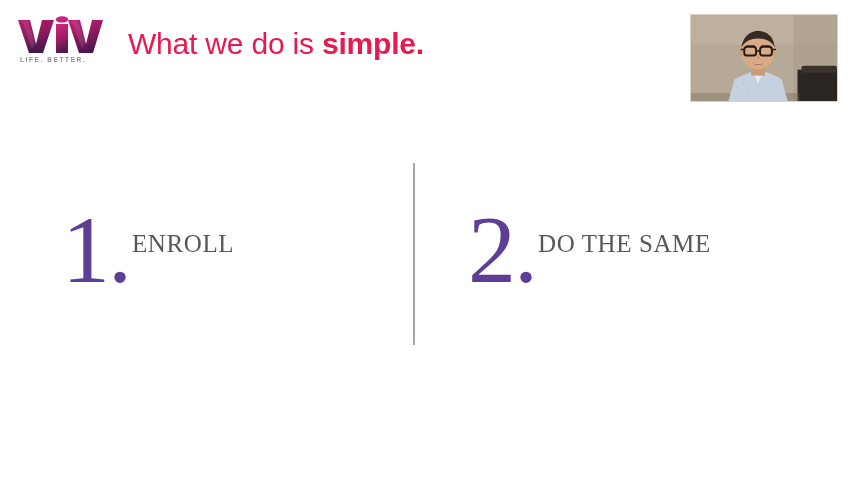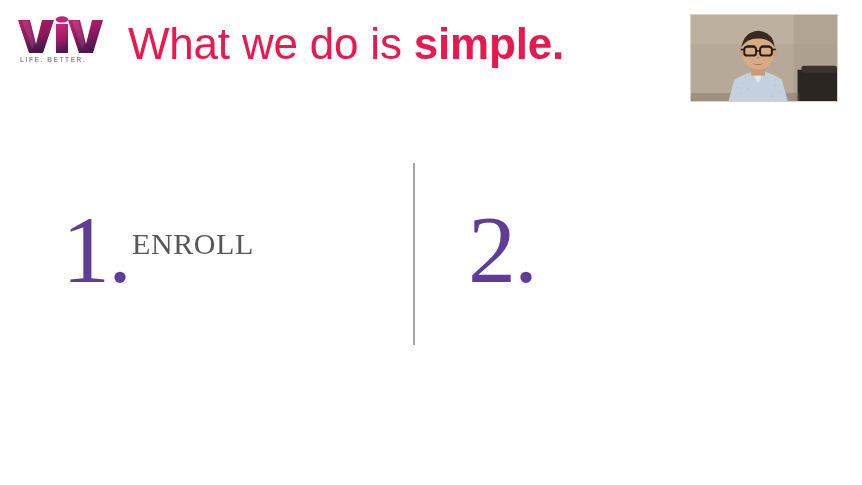--- a/index.html
+++ b/index.html
@@ -44,21 +44,21 @@
     color: #8d8d92;
     white-space: nowrap;
   }
 
   
   #headline {
     position: absolute;
     left: 128px;
     top: 18px;
     font-family: "Liberation Sans", sans-serif;
-    font-size: 44px;
+    font-size: 30px;
     line-height: 52px;
     font-weight: normal;
     color: #e8194f;
     white-space: nowrap;
     margin: 0;
     letter-spacing: -0.2px;
   }
   #headline .hl-strong {
     font-weight: bold;
   }
@@ -104,21 +104,21 @@
     color: #5e3d96;
     font-weight: normal;
     margin: 0;
     padding: 0 0 0 0;
     position: relative;
     top: 6px;
     letter-spacing: -2px;
   }
   .point-text {
     font-family: "Liberation Serif", serif;
-    font-size: 30px;
+    font-size: 25px;
     line-height: 38px;
     letter-spacing: 0.6px;
     color: #58585a;
     white-space: nowrap;
     margin-left: 2px;
     text-align: center;
   }
   .point-text .tline { display: block; }
 
   
@@ -235,20 +235,21 @@
     <div class="point-block" id="point-1">
       <span class="point-number">1.</span>
       <span class="point-text">
         <span class="tline">ENROLL</span>
       </span>
     </div>
 
     <div class="point-block" id="point-2">
       <span class="point-number">2.</span>
       <span class="point-text">
+        <span class="tline">DO THE SAME</span>
       </span>
     </div>
 
   </div>
 
   <div id="column-divider"></div>
 
   <div id="ghost-band"></div>
 
 </div>

